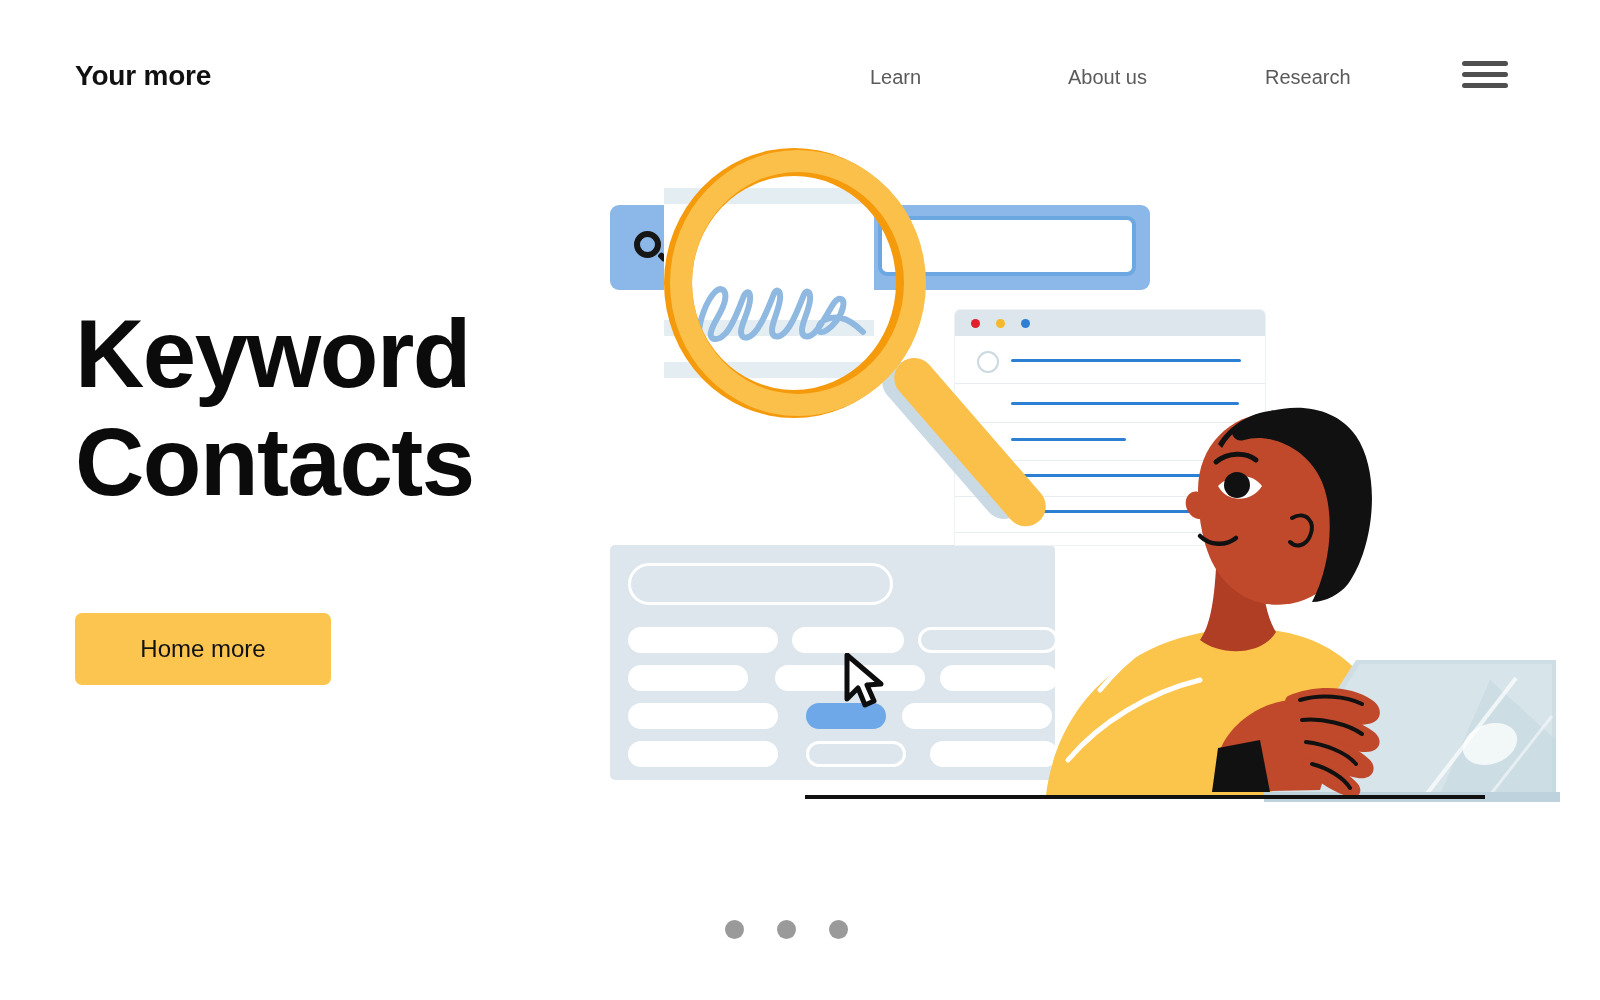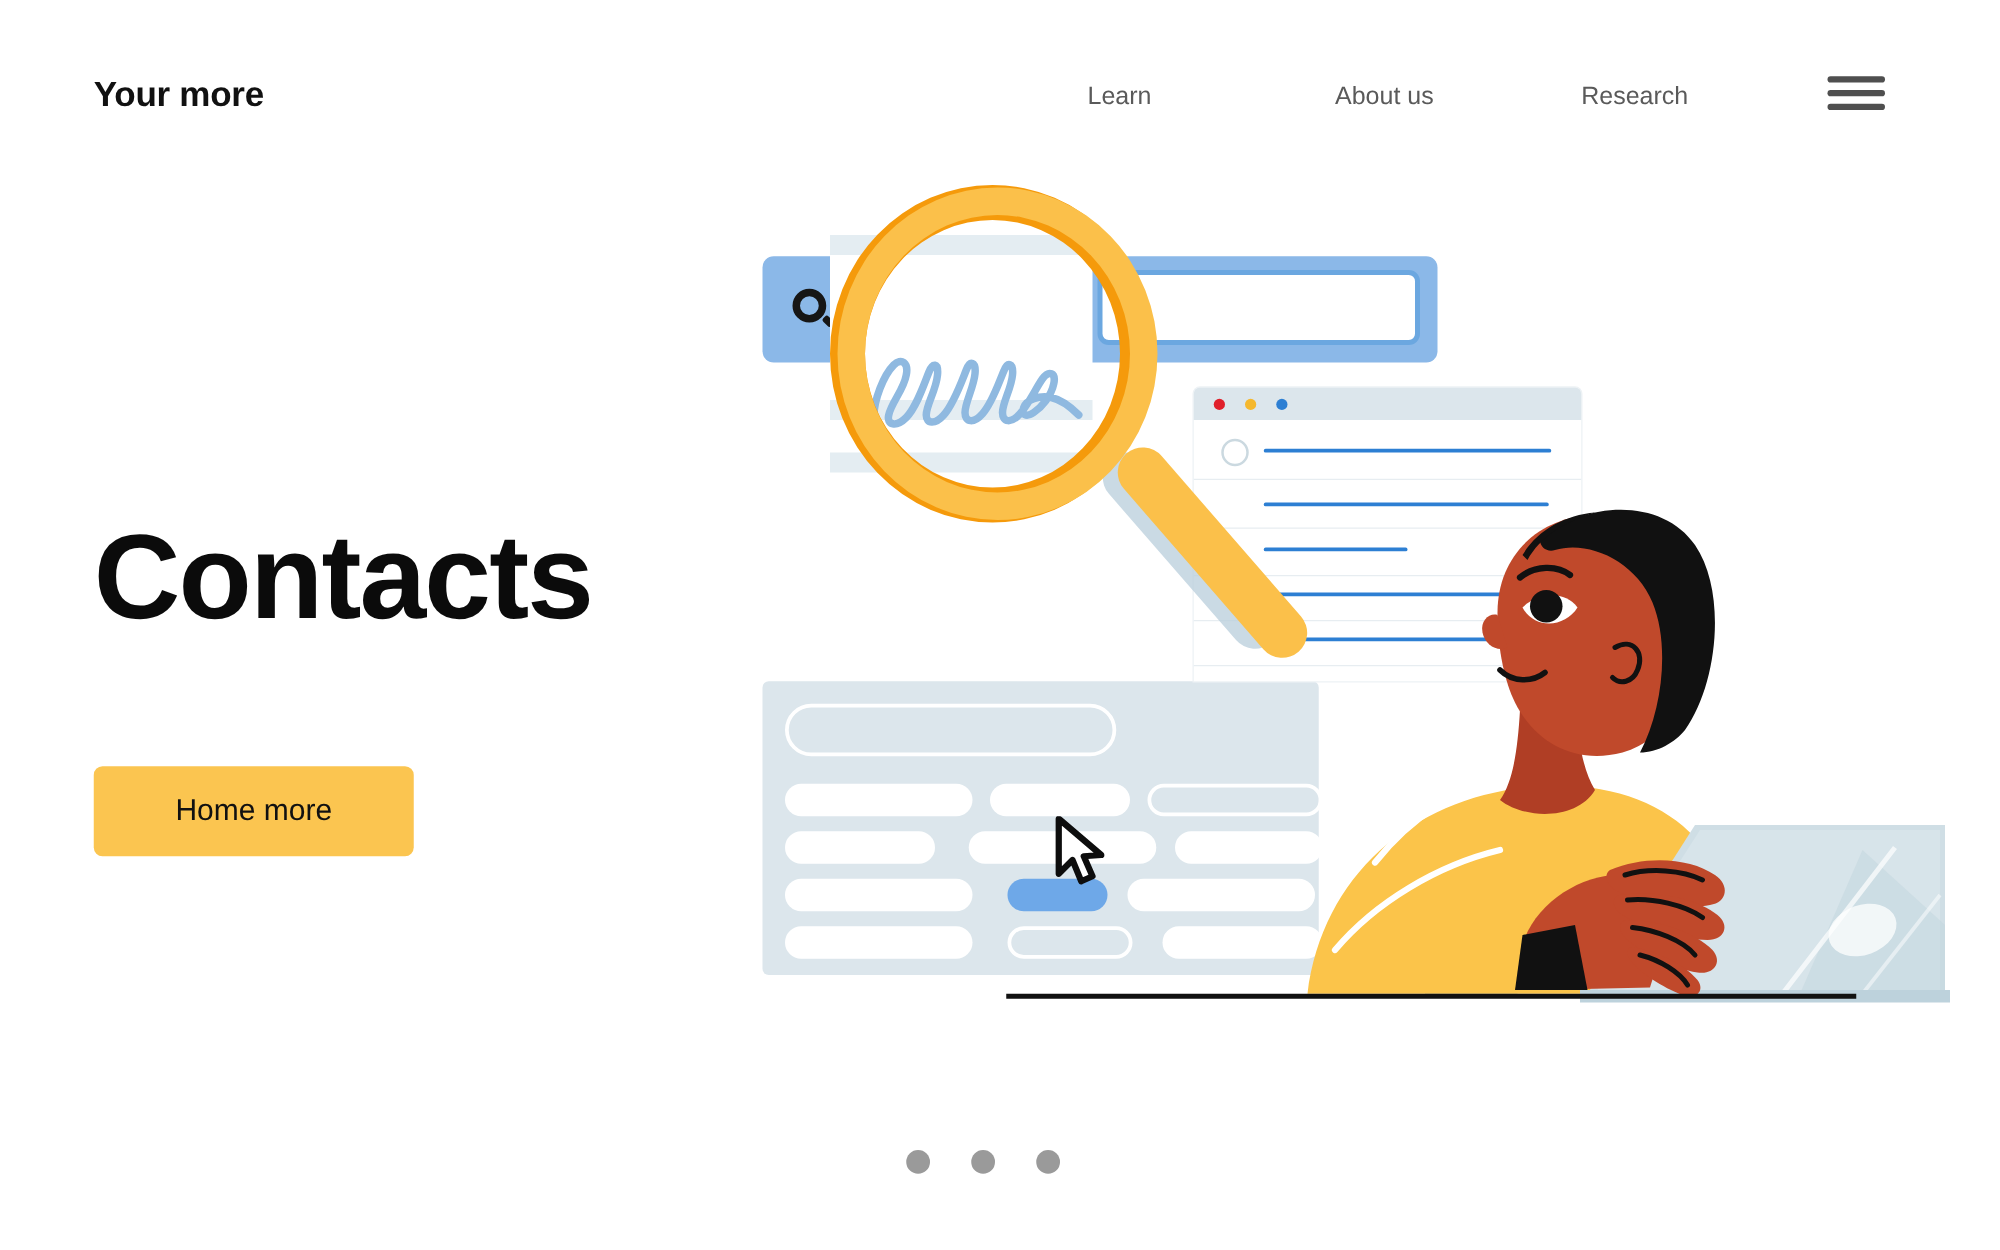--- a/index.html
+++ b/index.html
@@ -326,21 +326,21 @@
 
   <div class="hamburger">
     <span></span>
     <span></span>
     <span></span>
   </div>
 </header>
 
 <div class="hero-copy">
   <h1 class="hero-title">
-    <br>
+    <span>Keyword</span><br>
     <span>Contacts</span>
   </h1>
 </div>
 <button class="cta-button">Home more</button>
 
 <div class="illustration">
 
   <div class="ill-layer results-card">
     <div class="rc-head"></div>
 

